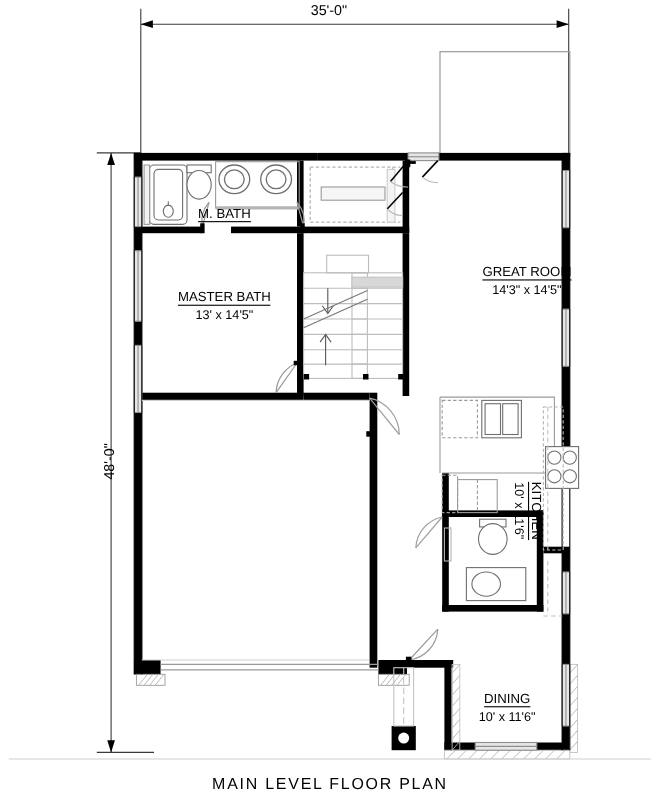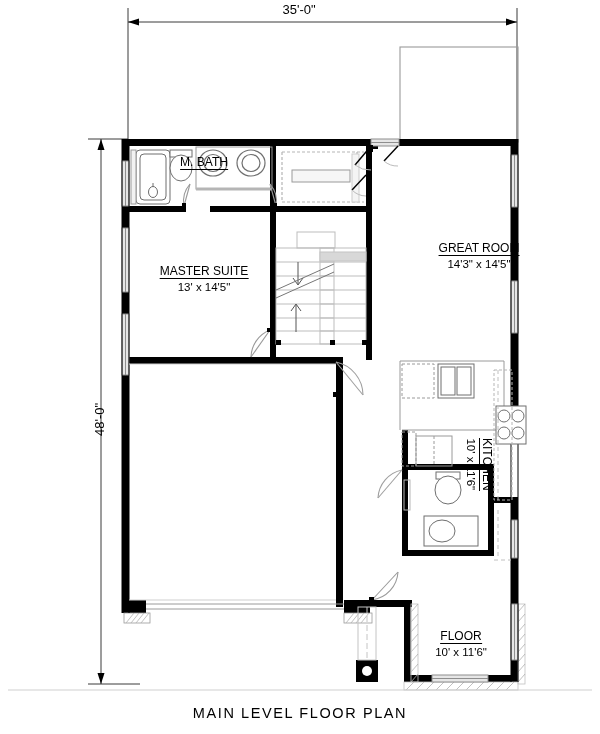--- a/index.html
+++ b/index.html
@@ -446,40 +446,40 @@
       <line x1="367" y1="607" x2="367" y2="660" stroke-dasharray="6 3"></line>
       <rect x="358" y="607" width="18" height="53"></rect>
     </g>
 
   </svg>
 
   <div class="dim-text" style="left:299px; top:2px; transform:translateX(-50%);">35'-0"</div>
 
   <div class="dim-text rotm90" style="left:92px; top:436px;">48'-0"</div>
 
-  <div class="room-block" style="left:204px; top:152px; transform:translateX(-50%);">
+  <div class="room-block" style="left:204px; top:185px; transform:translateX(-50%);">
     <span class="room-name">M. BATH</span>
   </div>
 
   <div class="room-block" style="left:204px; top:261px; transform:translateX(-50%);">
-    <span class="room-name">MASTER SUITE</span>
+    <span class="room-name">MASTER BATH</span>
     <span class="room-dims">13' x 14'5"</span>
   </div>
 
   <div class="room-block" style="left:443px; top:238px; transform:translateX(-50%);margin-left:36px;">
     <span class="room-name">GREAT ROOM</span>
     <span class="room-dims">14'3" x 14'5"</span>
   </div>
 
 
   <div class="room-block rot90" style="left:497px; top:438px;">
     <span class="room-name">KITCHEN</span>
     <span class="room-dims">10' x 11'6"</span>
   </div>
 
   <div class="room-block" style="left:461px; top:626px; transform:translateX(-50%);">
-    <span class="room-name">FLOOR</span>
+    <span class="room-name">DINING</span>
     <span class="room-dims">10' x 11'6"</span>
   </div>
 
   <div class="plan-title" style="left:300px; top:705px; transform:translateX(-50%);">MAIN LEVEL FLOOR PLAN</div>
 
 </div>
 
 </body></html>

